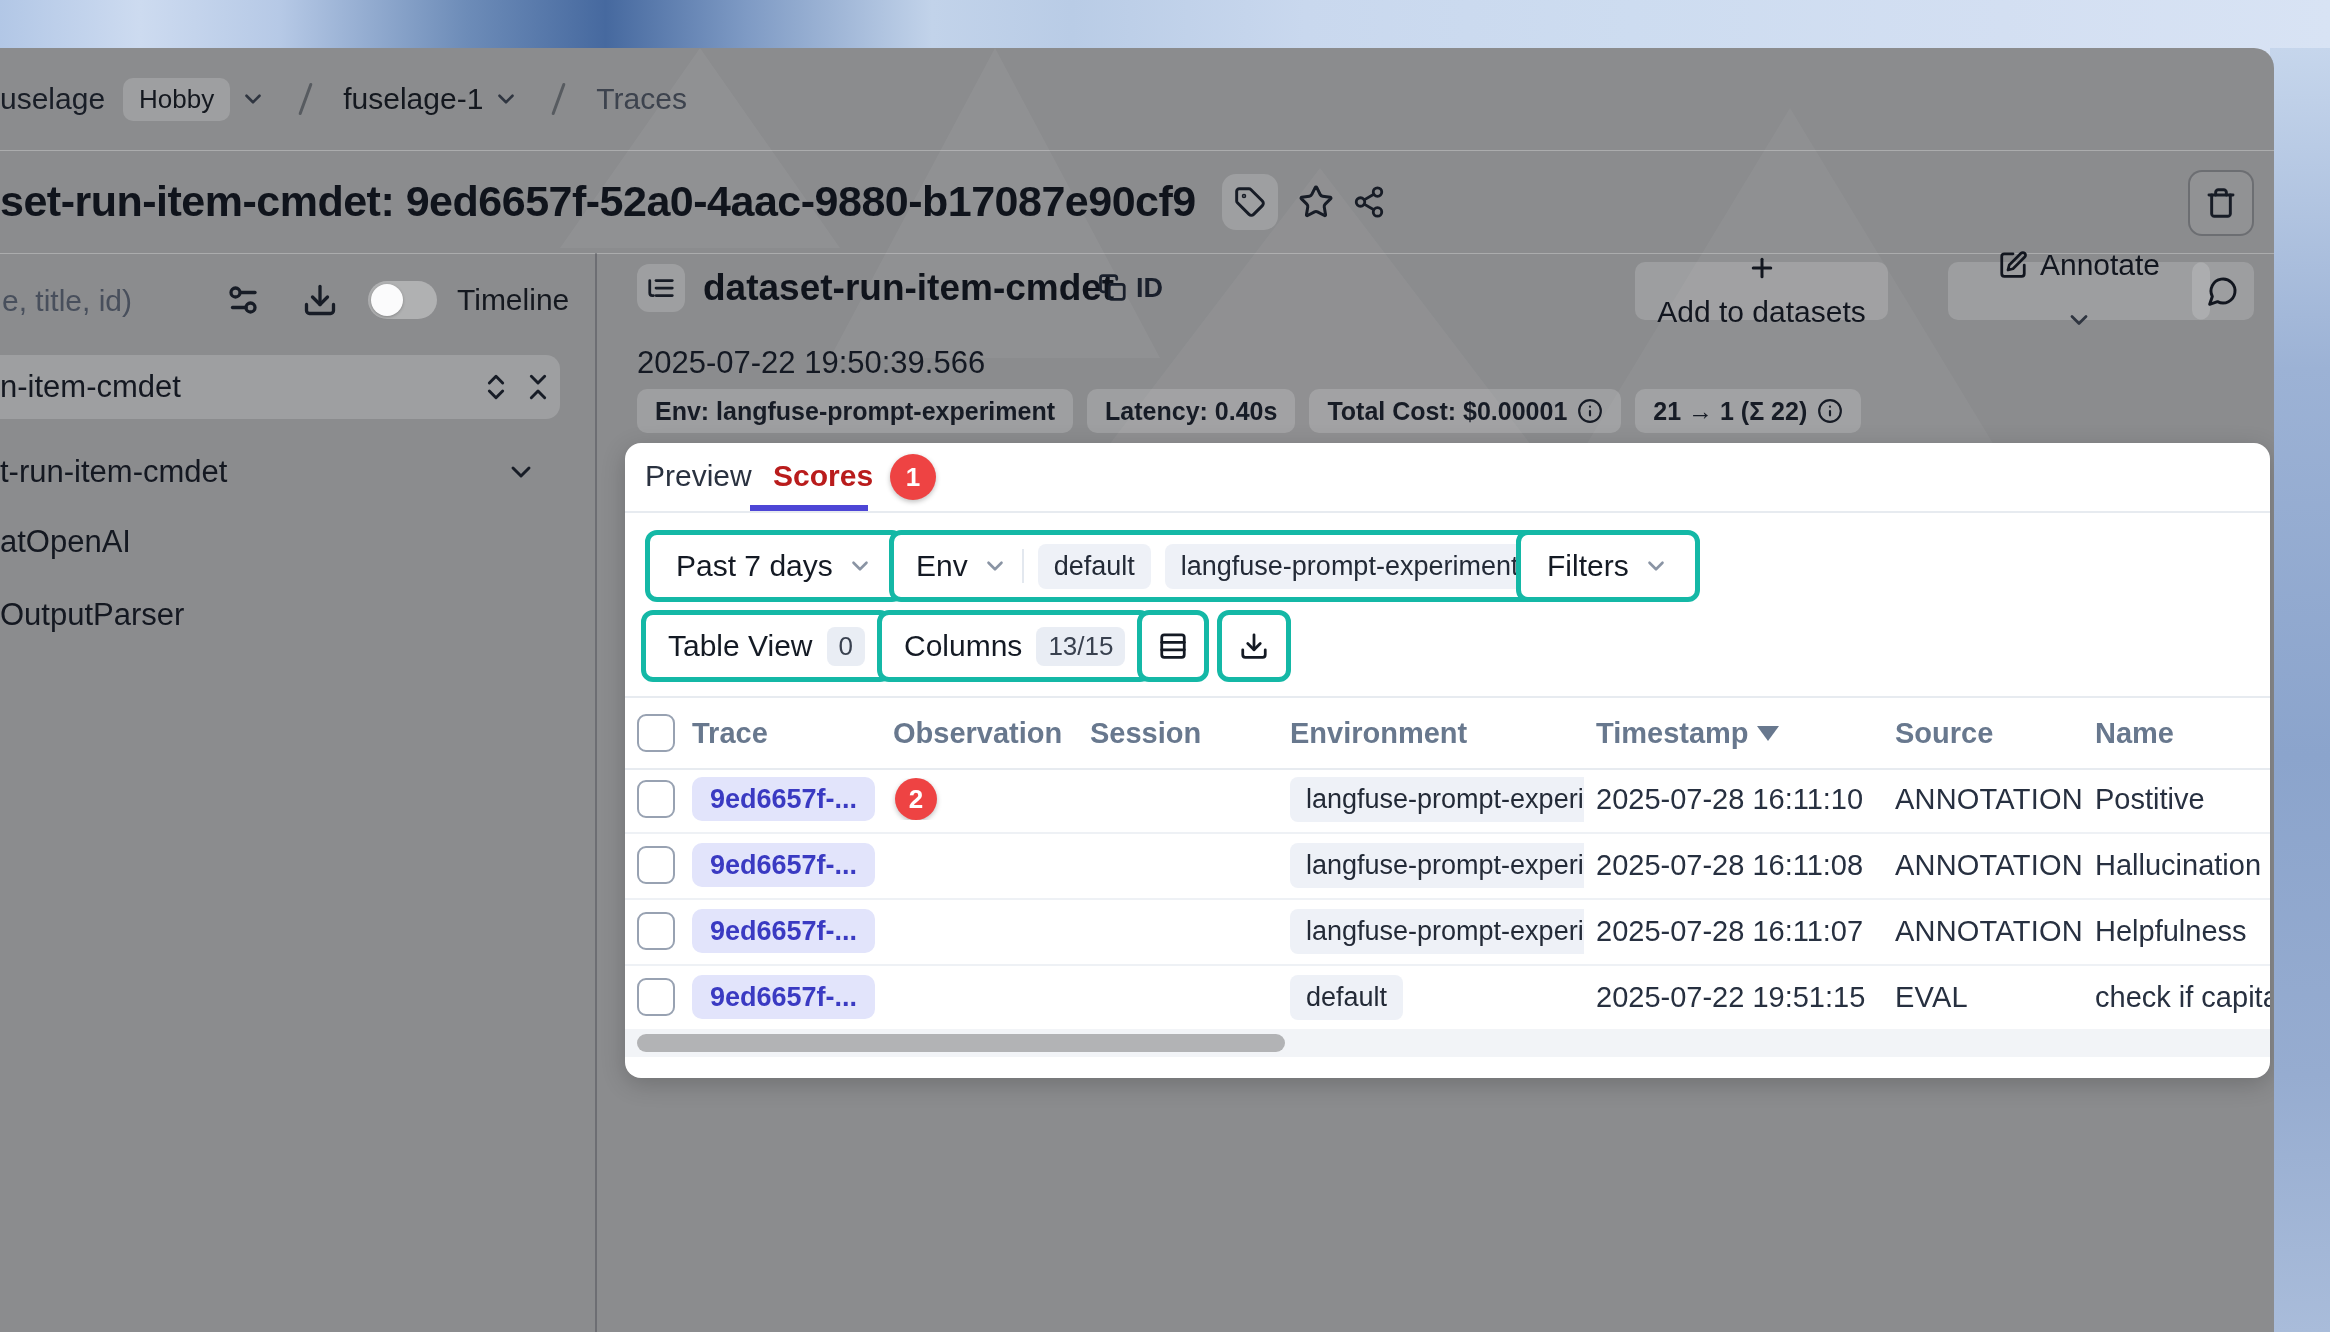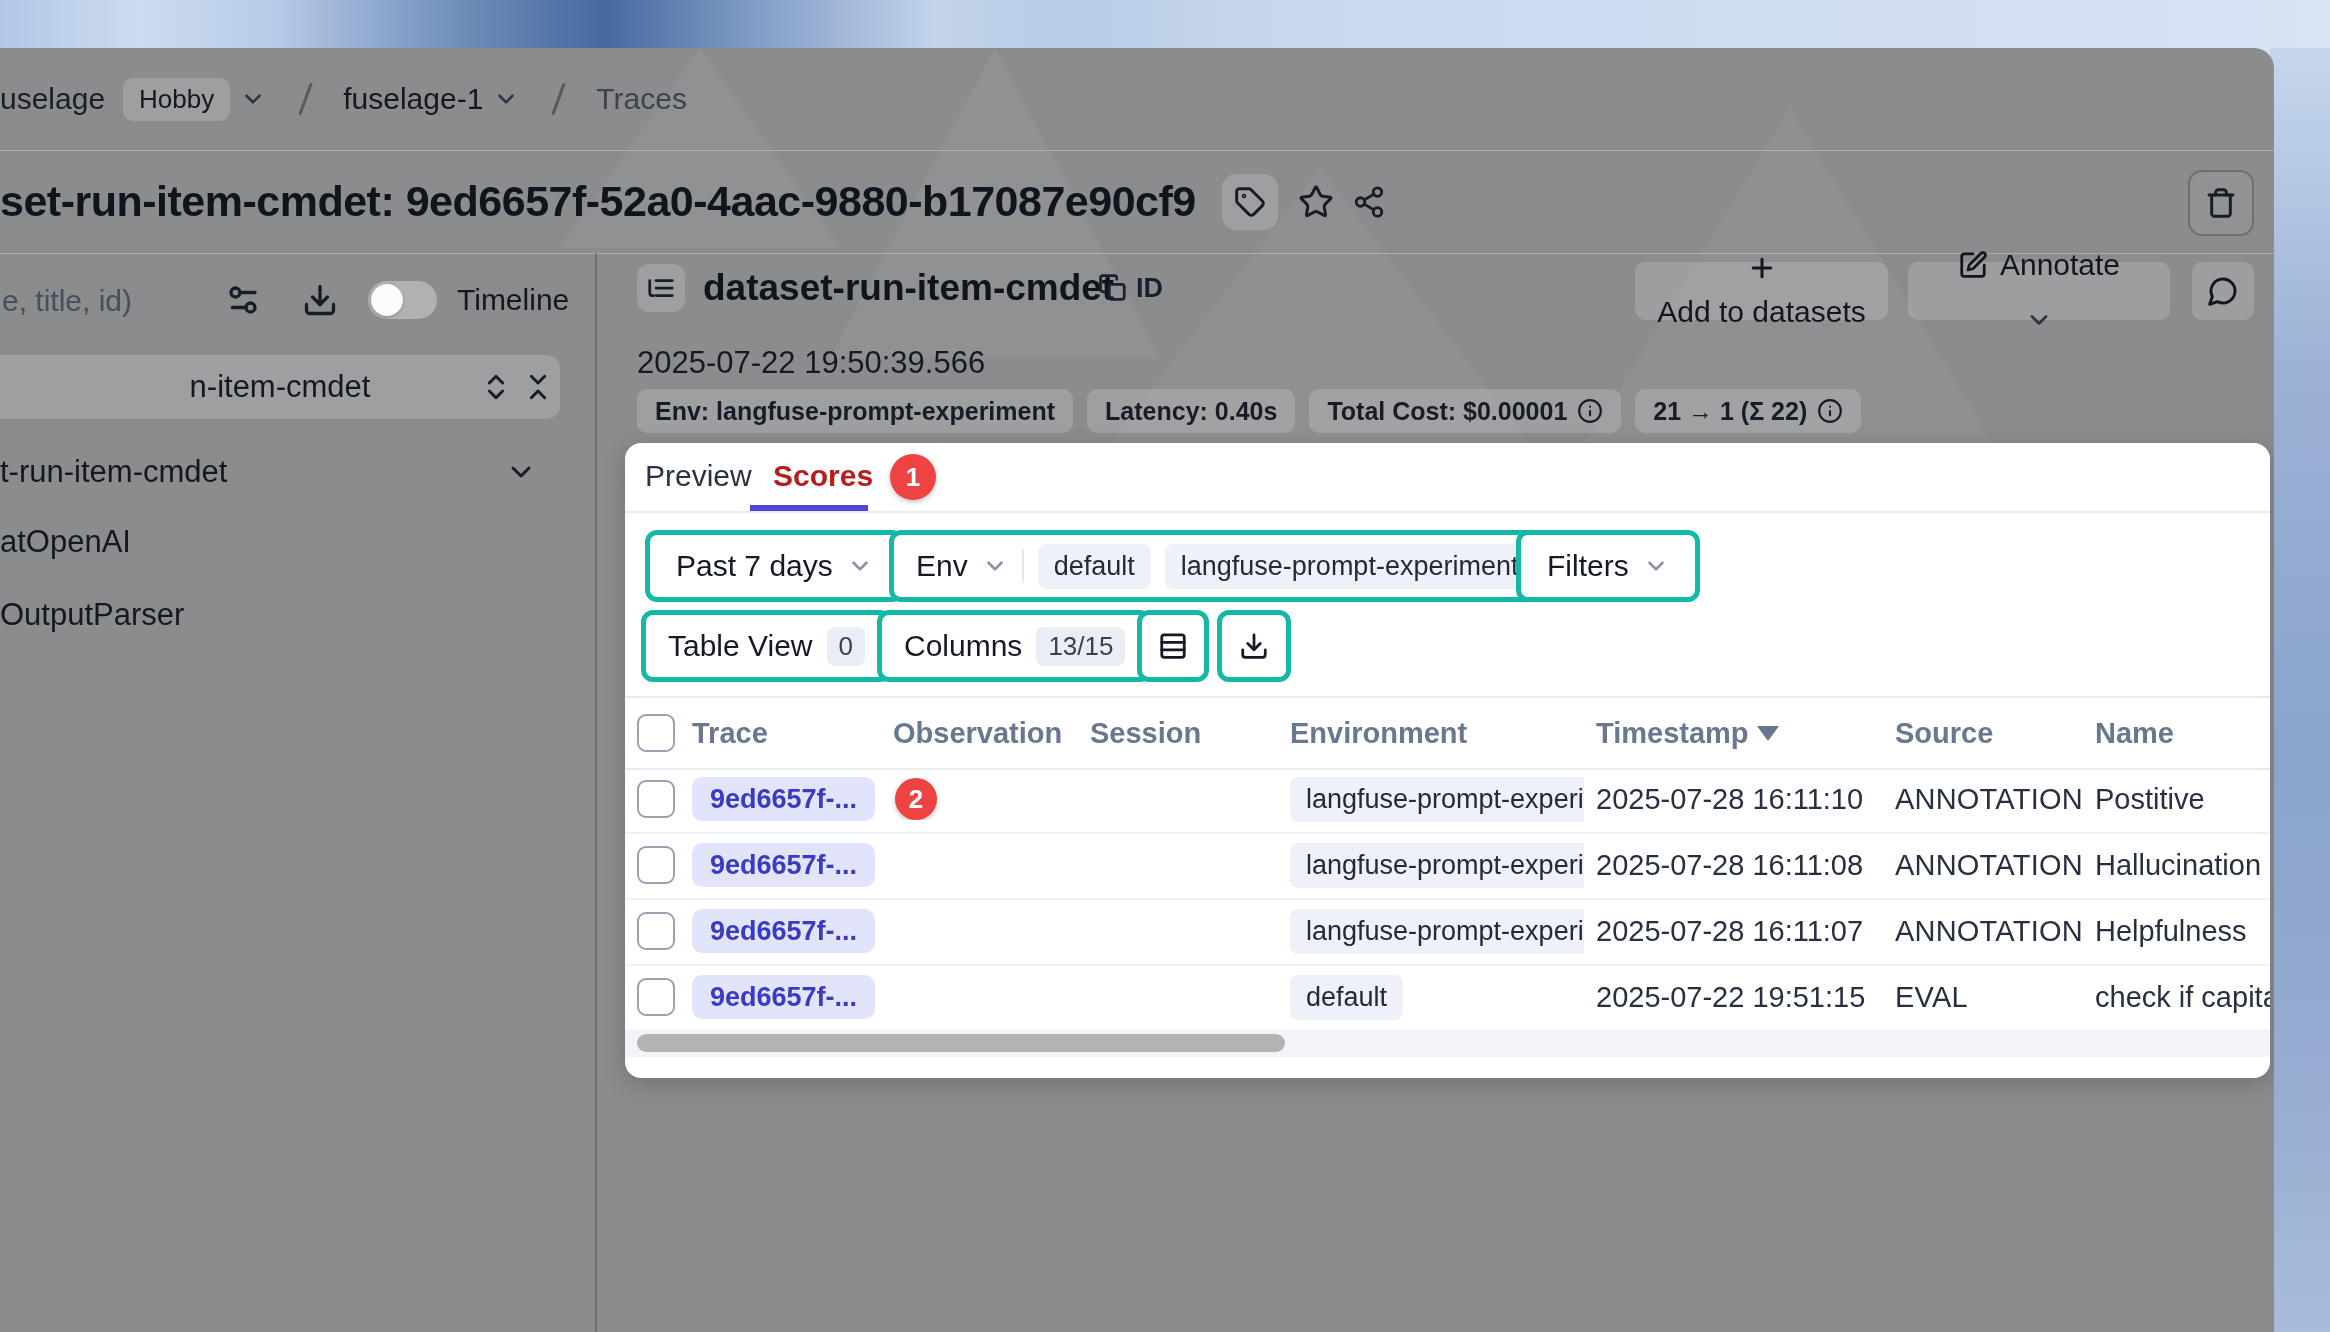--- a/index.html
+++ b/index.html
@@ -172,21 +172,21 @@
             <path d="M12 15V3"></path>
             <path d="m7 10 5 5 5-5"></path>
             <path d="M21 15v4a2 2 0 0 1-2 2H5a2 2 0 0 1-2-2v-4"></path>
           </svg>
       </span>
       <span class="toggle">
           <span class="knob"></span>
         </span>
       <span class="timeline-label">Timeline</span>
 
-      <div class="tree-item sel" style="top:102px;justify-content:center;">
+      <div class="tree-item sel" style="top:102px;">
         <span>n-item-cmdet</span>
         <span class="tree-icons" style="left:480px;top:16px;">
           <svg width="32" height="32" viewBox="0 0 24 24" fill="none" stroke="currentColor" stroke-width="2.2" stroke-linecap="round" stroke-linejoin="round">
               <path d="m7 9 5-5 5 5"></path>
               <path d="m7 15 5 5 5-5"></path>
             </svg>
           <svg width="32" height="32" viewBox="0 0 24 24" fill="none" stroke="currentColor" stroke-width="2.2" stroke-linecap="round" stroke-linejoin="round">
               <path d="m7 4 5 5 5-5"></path>
               <path d="m7 20 5-5 5 5"></path>
             </svg>
@@ -225,21 +225,21 @@
       <span class="id-label">ID</span>
     </span>
 
     <span class="act-btn" style="left:1635px;width:253px;">
       <svg width="30" height="30" viewBox="0 0 24 24" fill="none" stroke="currentColor" stroke-width="2.4" stroke-linecap="round" stroke-linejoin="round">
           <path d="M5 12h14"></path>
           <path d="M12 5v14"></path>
         </svg>
       <span>Add to datasets</span>
     </span>
-    <span class="act-btn split" style="left:1908px;width:262px;">
+    <span class="act-btn split" style="left:1948px;width:262px;">
       <span class="seg-main">
         <svg width="30" height="30" viewBox="0 0 24 24" fill="none" stroke="currentColor" stroke-width="2.2" stroke-linecap="round" stroke-linejoin="round">
             <path d="M12 3H5a2 2 0 0 0-2 2v14a2 2 0 0 0 2 2h14a2 2 0 0 0 2-2v-7"></path>
             <path d="M18.375 2.625a2.121 2.121 0 1 1 3 3L12 15l-4 1 1-4Z"></path>
           </svg>
         <span>Annotate</span>
       </span>
       <span class="seg-div"></span>
       <span class="seg-chev">
         <svg width="28" height="28" viewBox="0 0 24 24" fill="none" stroke="currentColor" stroke-width="2.4" stroke-linecap="round" stroke-linejoin="round">

